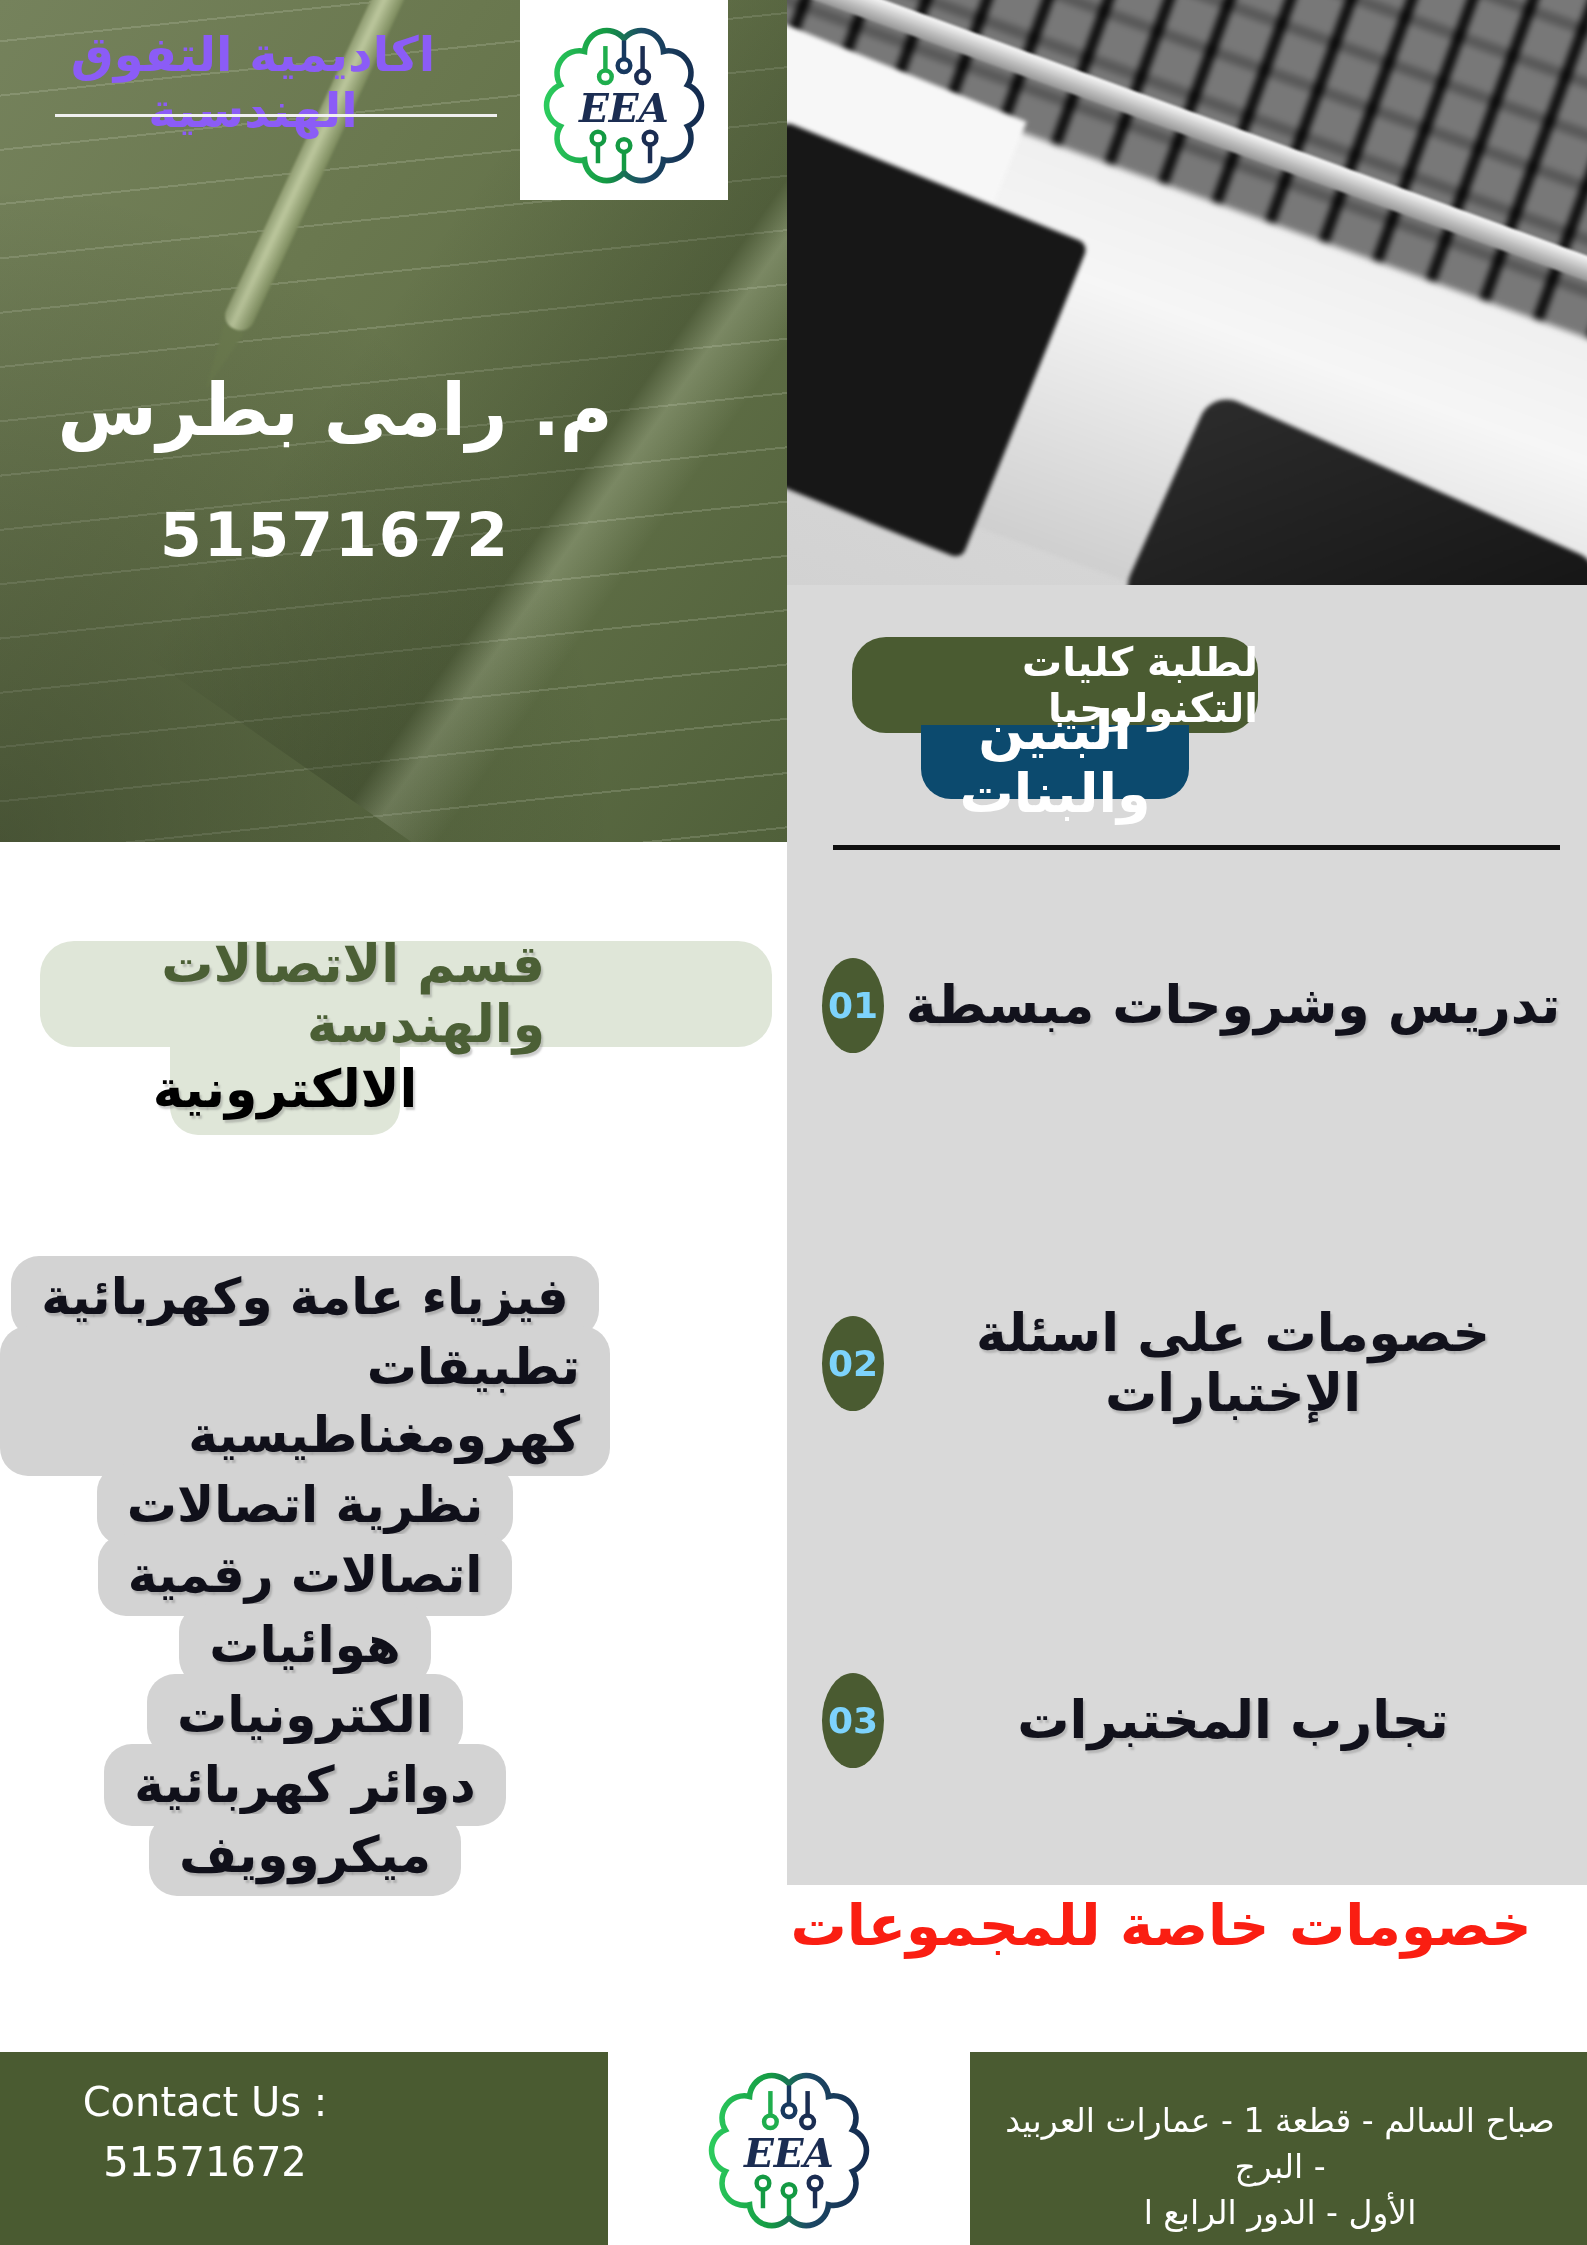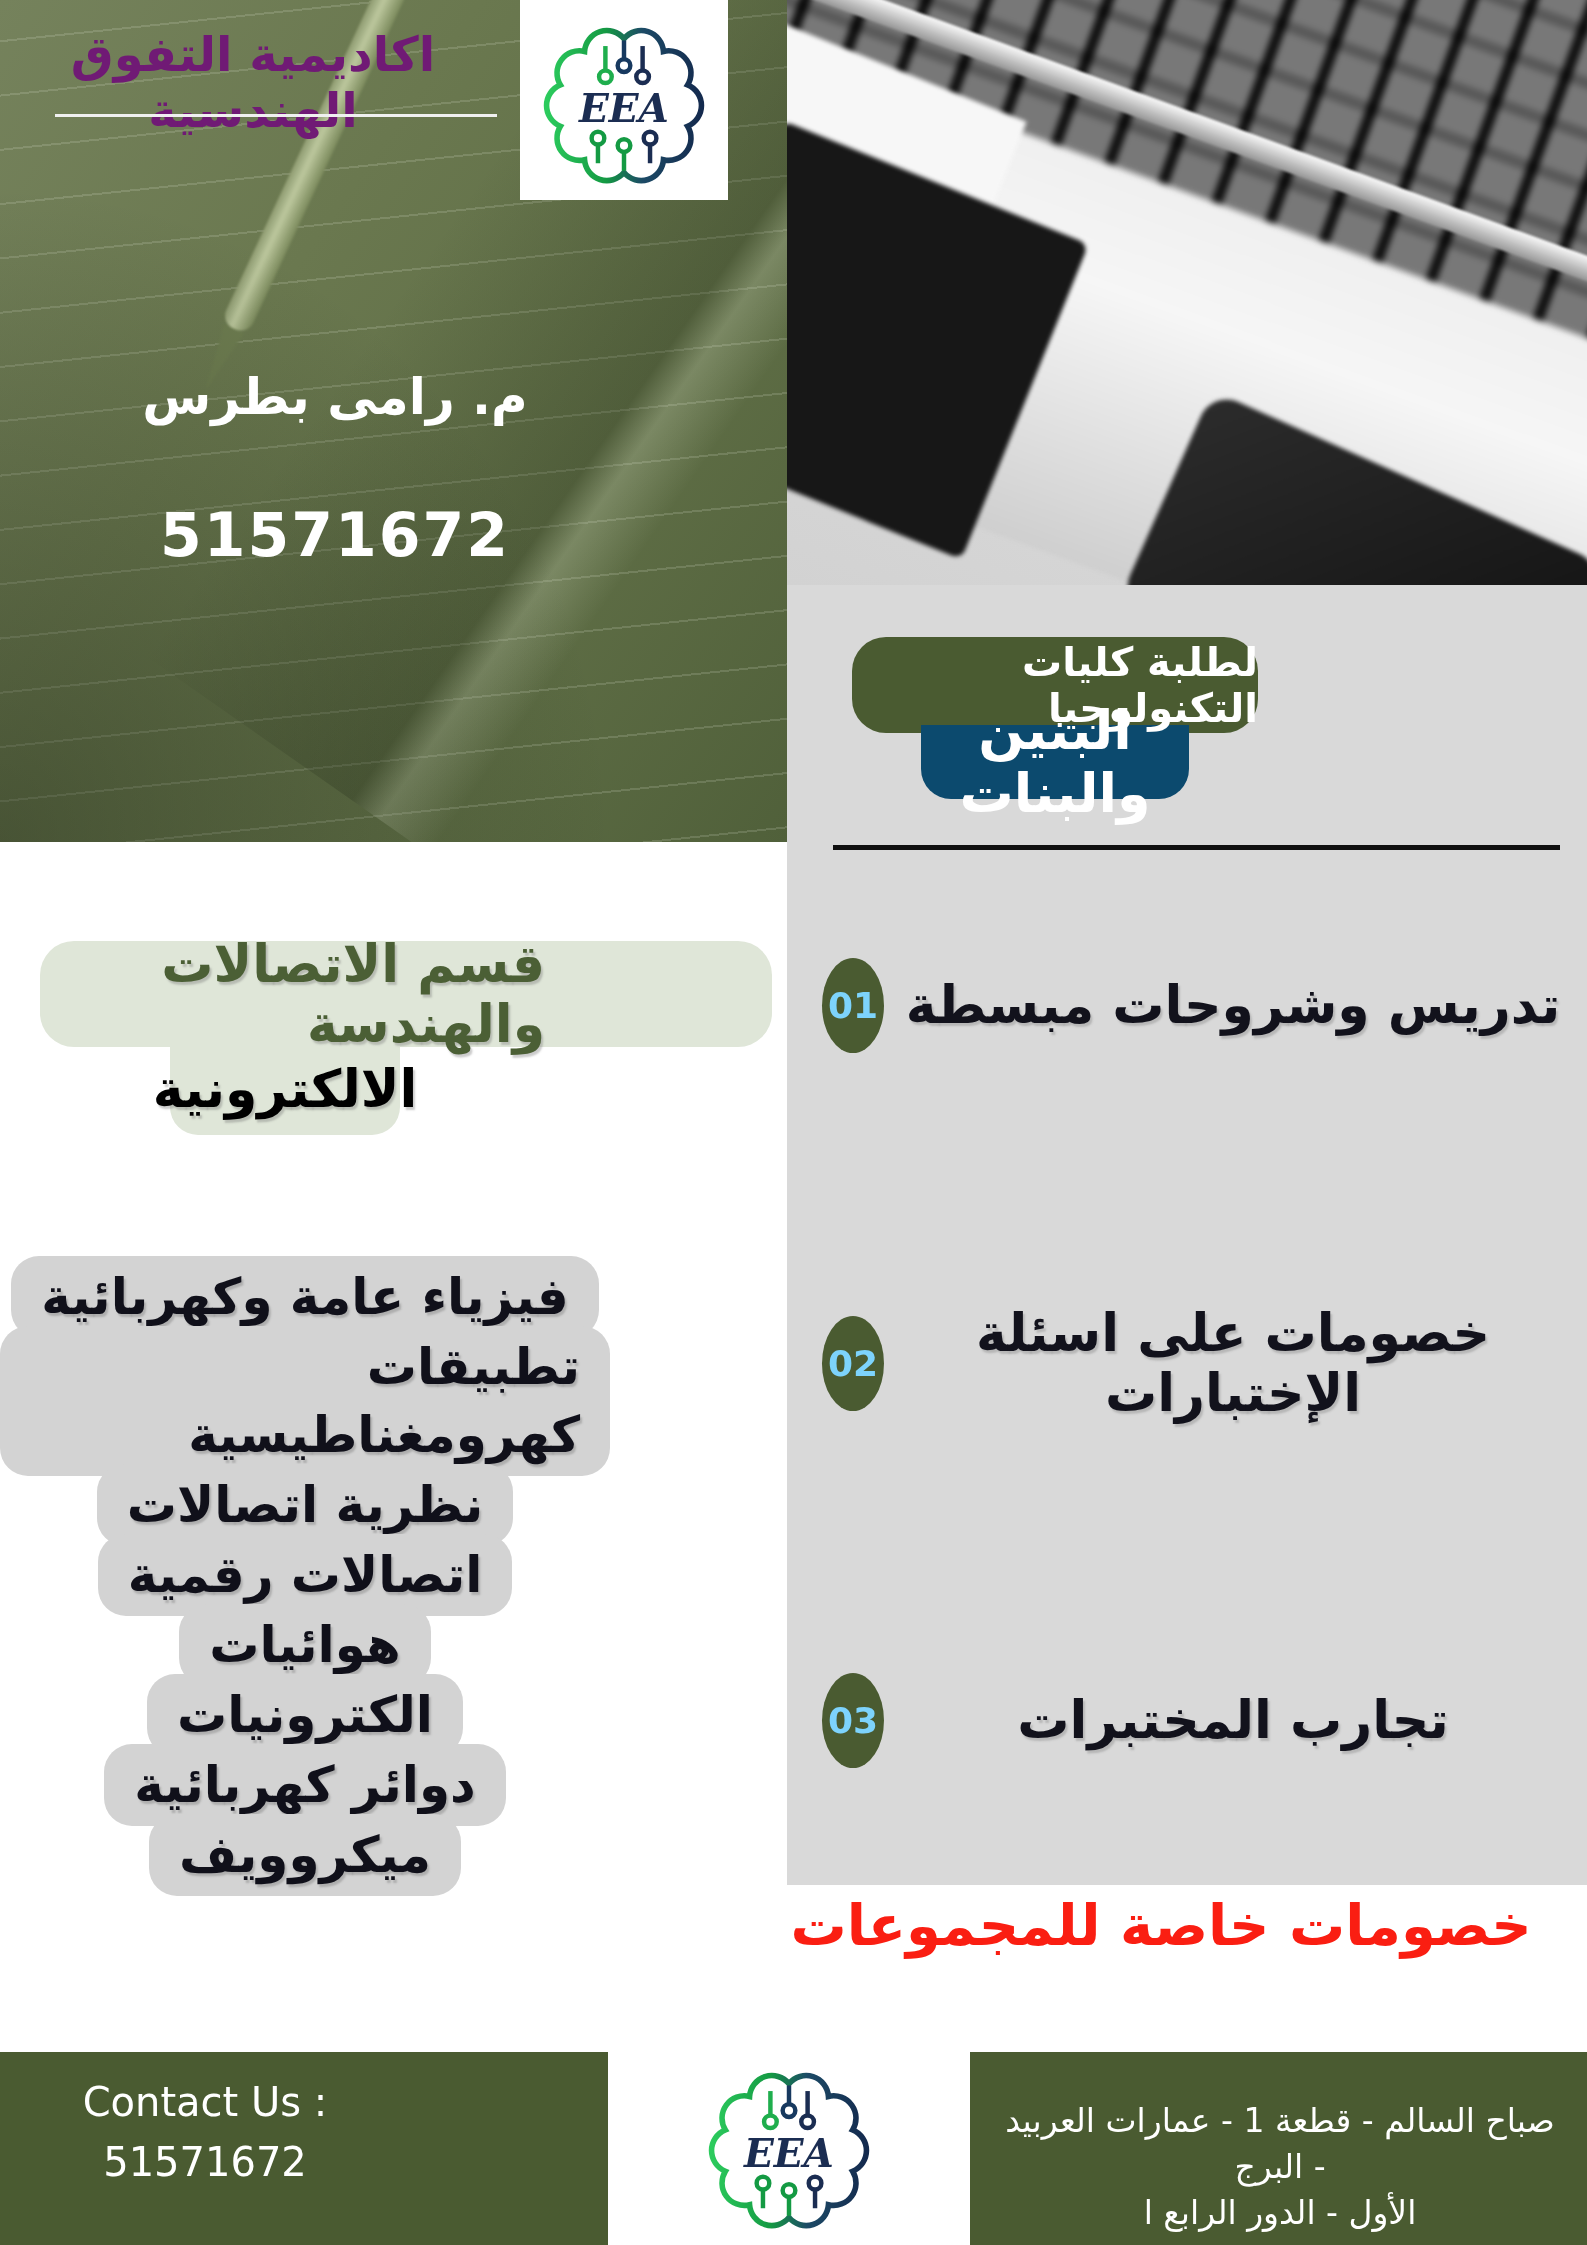--- a/index.html
+++ b/index.html
@@ -42,25 +42,25 @@
   
   .right-gray{position:absolute;left:787px;top:585px;width:800px;height:1300px;background:#d9d9d9;}
 
   
   .logo-box-top{position:absolute;left:520px;top:0;width:208px;height:200px;background:#ffffff;
     display:flex;align-items:center;justify-content:center;}
   .logo-box-footer{position:absolute;left:608px;top:2045px;width:362px;height:200px;background:#ffffff;
     display:flex;align-items:center;justify-content:center;}
 
   
-  .academy-title{position:absolute;left:18px;top:26px;width:470px;text-align:center;color:#701a75;
+  .academy-title{position:absolute;left:18px;top:26px;width:470px;text-align:center;color:#8b5cf6;
     font-size:48px;font-weight:bold;direction:rtl;}
   .academy-underline{position:absolute;left:55px;top:114px;width:442px;height:3px;background:#f0f0f0;}
   .instructor-name{position:absolute;left:10px;top:368px;width:650px;text-align:center;color:#fff;
-    font-size:50px;font-weight:bold;direction:rtl;}
+    font-size:72px;font-weight:bold;direction:rtl;}
   .instructor-phone{position:absolute;left:10px;top:500px;width:650px;text-align:center;color:#fff;
     font-size:60px;font-weight:bold;letter-spacing:2px;}
 
   
   .audience-badge{position:absolute;left:852px;top:637px;width:406px;}
   .audience-line1{background:#4a5b31;border-radius:34px;height:96px;display:flex;align-items:center;
     justify-content:center;color:#fff;font-size:40px;font-weight:bold;direction:rtl;}
   .audience-line2{margin:-8px auto 0;width:268px;height:74px;background:#0c4a6e;
     border-radius:0 0 30px 30px;display:flex;align-items:center;justify-content:center;
     color:#fff;font-size:54px;font-weight:bold;direction:rtl;text-align:center;}

